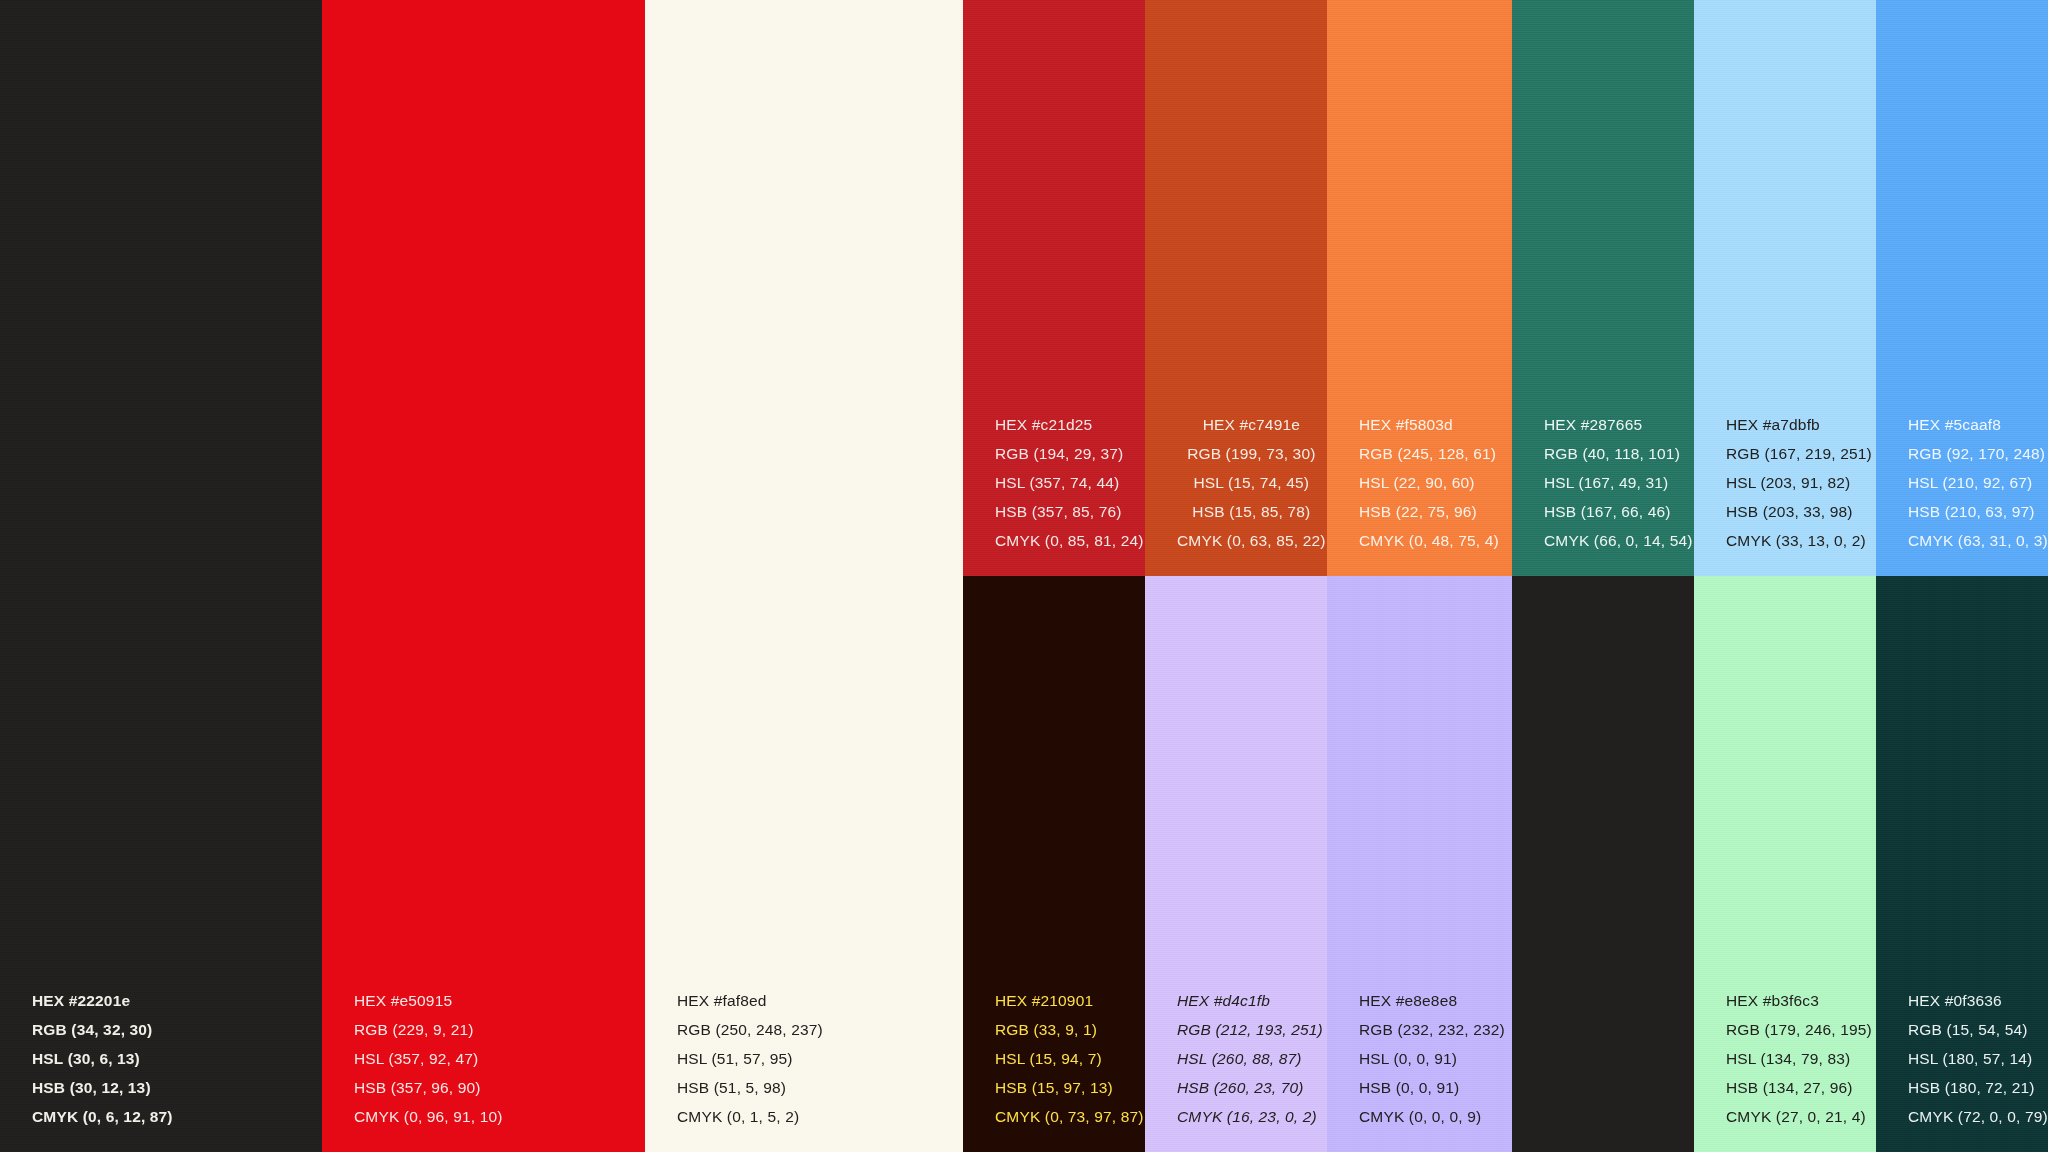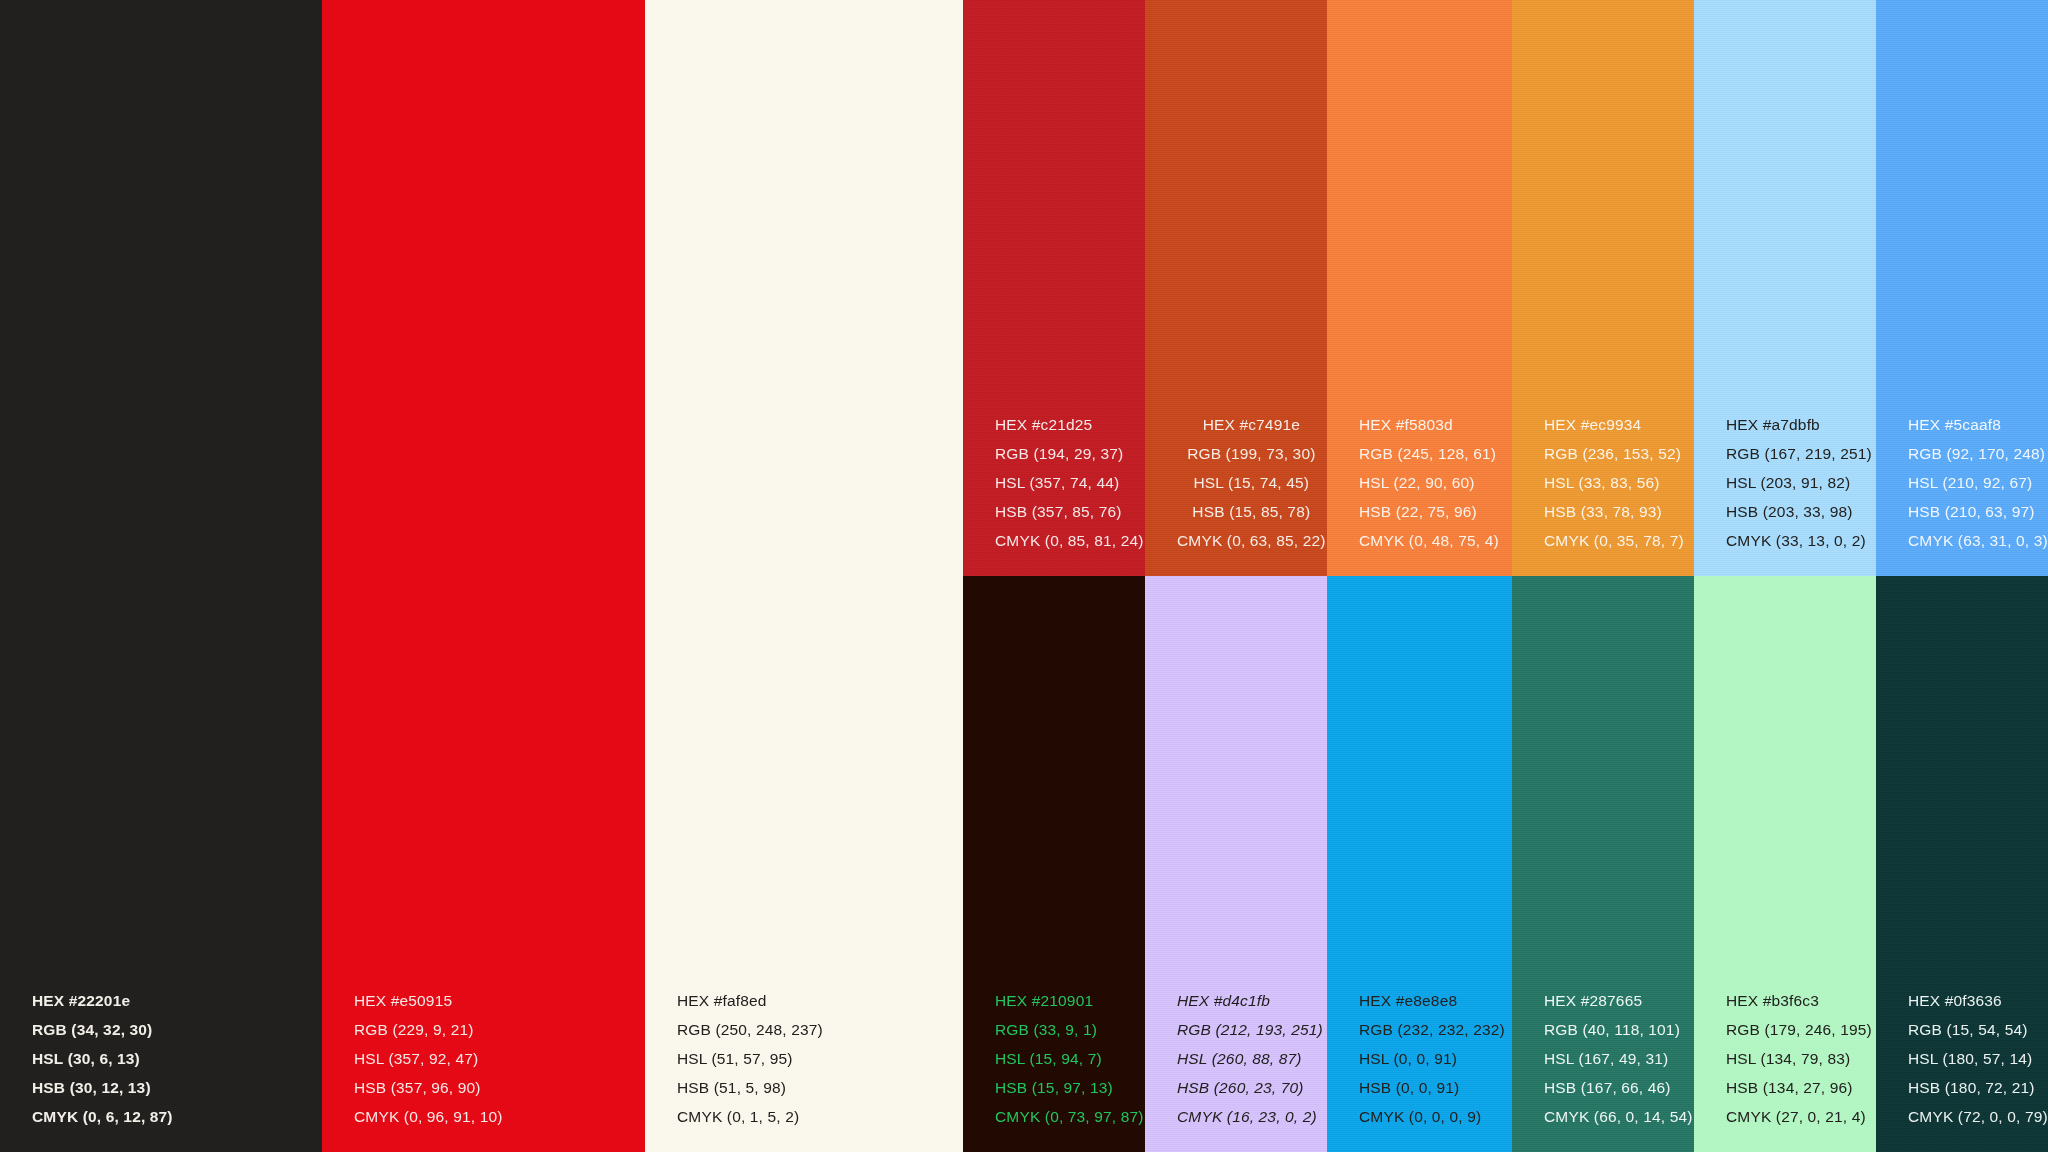--- a/index.html
+++ b/index.html
@@ -100,21 +100,21 @@
       <div class="swatch top" style="background: rgb(194, 29, 37);">
         <div class="info" style="color: rgb(246, 232, 230);">
           <div class="line">HEX #c21d25</div>
           <div class="line">RGB (194, 29, 37)</div>
           <div class="line">HSL (357, 74, 44)</div>
           <div class="line">HSB (357, 85, 76)</div>
           <div class="line">CMYK (0, 85, 81, 24)</div>
         </div>
       </div>
       <div class="swatch bottom" style="background: rgb(33, 9, 1);">
-        <div class="info" style="color: #22c55e;">
+        <div class="info" style="color: #fde047;">
           <div class="line">HEX #210901</div>
           <div class="line">RGB (33, 9, 1)</div>
           <div class="line">HSL (15, 94, 7)</div>
           <div class="line">HSB (15, 97, 13)</div>
           <div class="line">CMYK (0, 73, 97, 87)</div>
         </div>
       </div>
     </div>
     <div class="col" style="width: 182px;">
       <div class="swatch top" style="background: rgb(199, 73, 30); text-align: center;">
@@ -139,40 +139,31 @@
     <div class="col" style="width: 185px;">
       <div class="swatch top" style="background: rgb(245, 128, 61);">
         <div class="info" style="color: rgb(253, 242, 234);">
           <div class="line">HEX #f5803d</div>
           <div class="line">RGB (245, 128, 61)</div>
           <div class="line">HSL (22, 90, 60)</div>
           <div class="line">HSB (22, 75, 96)</div>
           <div class="line">CMYK (0, 48, 75, 4)</div>
         </div>
       </div>
-      <div class="swatch bottom" style="background: #0ea5e9; padding-left: 8px;">
+      <div class="swatch bottom" style="background: #c4b5fd; padding-left: 8px;">
         <div class="info" style="color: rgb(34, 32, 30);">
           <div class="line">HEX #e8e8e8</div>
           <div class="line">RGB (232, 232, 232)</div>
           <div class="line">HSL (0, 0, 91)</div>
           <div class="line">HSB (0, 0, 91)</div>
           <div class="line">CMYK (0, 0, 0, 9)</div>
         </div>
       </div>
     </div>
     <div class="col" style="width: 182px;">
-      <div class="swatch top" style="background: rgb(236, 153, 52);">
-        <div class="info" style="color: rgb(253, 244, 233);">
-          <div class="line">HEX #ec9934</div>
-          <div class="line">RGB (236, 153, 52)</div>
-          <div class="line">HSL (33, 83, 56)</div>
-          <div class="line">HSB (33, 78, 93)</div>
-          <div class="line">CMYK (0, 35, 78, 7)</div>
-        </div>
-      </div>
       <div class="swatch bottom" style="background: rgb(40, 118, 101);">
         <div class="info" style="color: rgb(238, 246, 243);">
           <div class="line">HEX #287665</div>
           <div class="line">RGB (40, 118, 101)</div>
           <div class="line">HSL (167, 49, 31)</div>
           <div class="line">HSB (167, 66, 46)</div>
           <div class="line">CMYK (66, 0, 14, 54)</div>
         </div>
       </div>
     </div>

